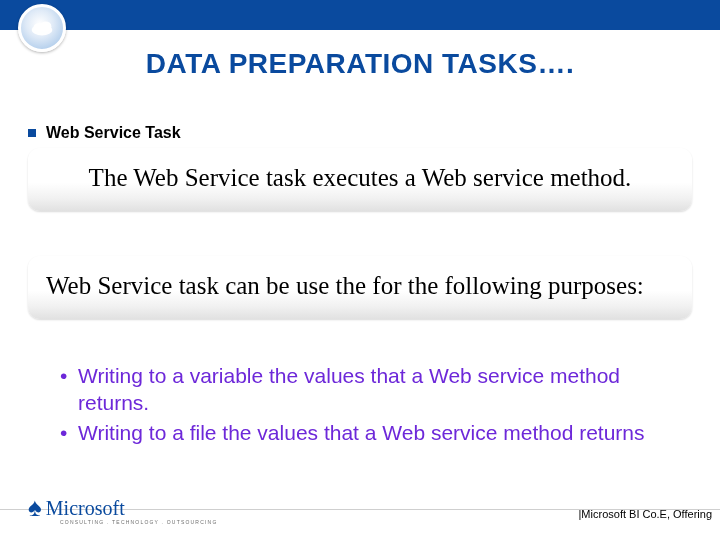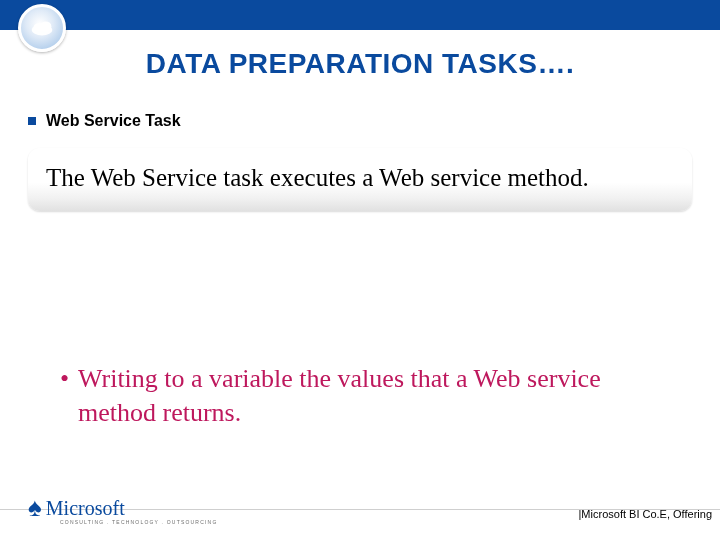--- a/index.html
+++ b/index.html
@@ -10,34 +10,34 @@
   .topbar { position: absolute; top: 0; left: 0; width: 100%; height: 30px; background: #0a4a9e; }
 
   
   .topleft-logo { position: absolute; top: 4px; left: 18px; width: 48px; height: 48px; border-radius: 50%; background: radial-gradient(circle at 45% 40%, #fff 0%, #dfeaf7 40%, #bcd4ee 70%, #90b9e2 100%); border: 3px solid #fff; box-shadow: 0 1px 3px rgba(0,0,0,0.3); display: flex; align-items: center; justify-content: center; }
   .topleft-logo svg { width: 30px; height: 30px; }
 
   
   .title { position: absolute; top: 48px; left: 0; width: 100%; text-align: center; font-size: 28px; font-weight: bold; color: #0a4a9e; font-variant: small-caps; letter-spacing: 0.5px; }
 
   
-  .bullet-row { position: absolute; top: 112px; left: 28px; display: flex; align-items: center; }
+  .bullet-row { position: absolute; top: 124px; left: 28px; display: flex; align-items: center; }
   .bullet-sq { width: 8px; height: 8px; background: #0a4a9e; margin-right: 10px; }
   .bullet-text { font-size: 16px; font-weight: bold; color: #000; }
 
   
   .panel { position: absolute; left: 28px; width: 664px; border-radius: 12px; background: linear-gradient(to bottom, #ffffff 0%, #ffffff 55%, #f1f1f1 80%, #e1e1e1 100%); box-shadow: 0 1px 2px rgba(0,0,0,0.15); padding: 14px 18px 18px 18px; }
-  .panel1 { top: 148px; }
+  .panel1 { top: 148px; text-align: center; }
   .panel2 { top: 256px; }
   .panel-text { font-family: "Times New Roman", Times, serif; font-size: 25px; color: #000; line-height: 1.25; }
 
   
   .sublist { position: absolute; top: 362px; left: 60px; width: 620px; }
   .sublist ul { list-style: none; }
-  .sublist li { position: relative; padding-left: 18px; font-family: Liberation Serif, serif; font-size: 26px; color: #be185d; line-height: 1.3; margin-bottom: 2px; }
+  .sublist li { position: relative; padding-left: 18px; font-family: Liberation Sans, sans-serif; font-size: 21px; color: #6d28d9; line-height: 1.3; margin-bottom: 2px; }
   .sublist li::before { content: "•"; position: absolute; left: 0; top: 0; }
 
   
   .footer { position: absolute; bottom: 16px; left: 0; width: 100%; }
   .footer-line { position: absolute; bottom: 30px; left: 0; width: 100%; height: 1px; background: #cfcfcf; }
   .footer-logo { position: absolute; left: 28px; bottom: 0; display: flex; align-items: center; }
   .footer-logo .spade { color: #0a4a9e; font-size: 26px; margin-right: 4px; position: relative; top: -1px; }
   .footer-logo .brand { font-family: Georgia, 'Times New Roman', serif; font-size: 20px; color: #0a4a9e; }
   .footer-logo .tagline { font-size: 5px; letter-spacing: 1.2px; color: #6f6f6f; position: absolute; left: 32px; bottom: -1px; white-space: nowrap; }
   .footer-right { position: absolute; right: 8px; bottom: 4px; font-size: 11px; color: #000; text-align: right; }
@@ -61,24 +61,28 @@
 
   <div class="bullet-row">
     <div class="bullet-sq"></div>
     <div class="bullet-text">Web Service Task</div>
   </div>
 
   <div class="panel panel1">
     <div class="panel-text">The Web Service task executes a Web service method.</div>
   </div>
 
+  <div class="panel panel2">
+    <div class="panel-text">Web Service task can be use the for the following purposes:</div>
+  </div>
 
   <div class="sublist">
     <ul>
       <li>Writing to a variable the values that a Web service method returns.</li>
+      <li>Writing to a file the values that a Web service method returns</li>
     </ul>
   </div>
 
   <div class="footer-line"></div>
   <div class="footer">
     <div class="footer-logo">
       <span class="spade">♠</span>
       <span class="brand">Microsoft</span>
       <span class="tagline">CONSULTING . TECHNOLOGY . OUTSOURCING</span>
     </div>

